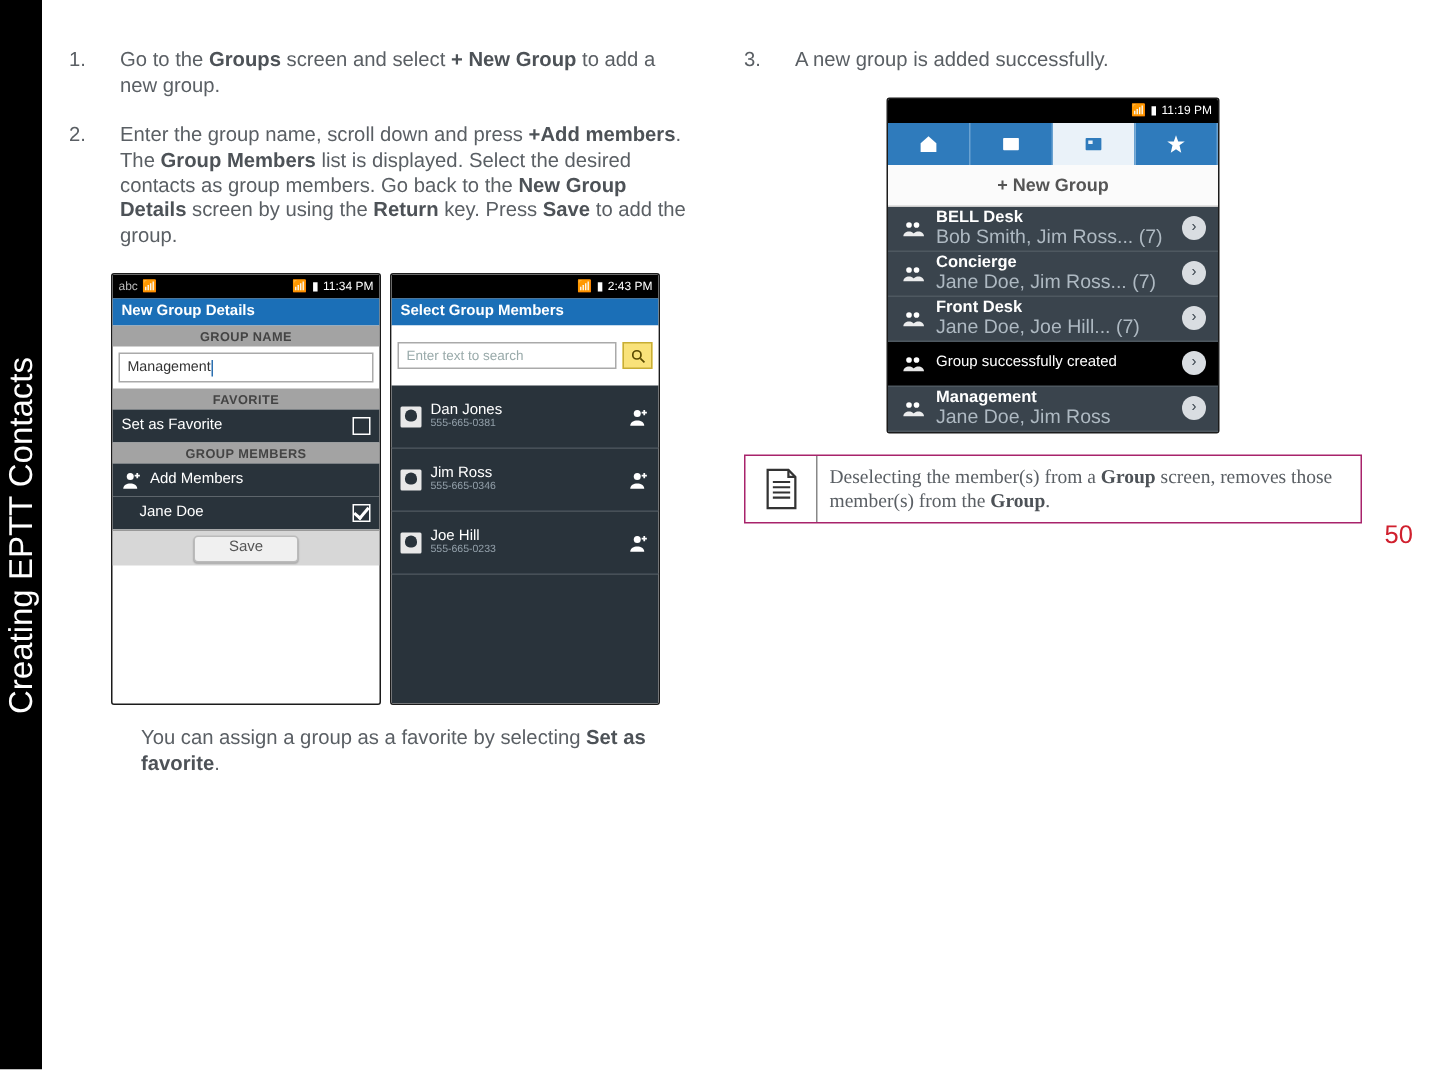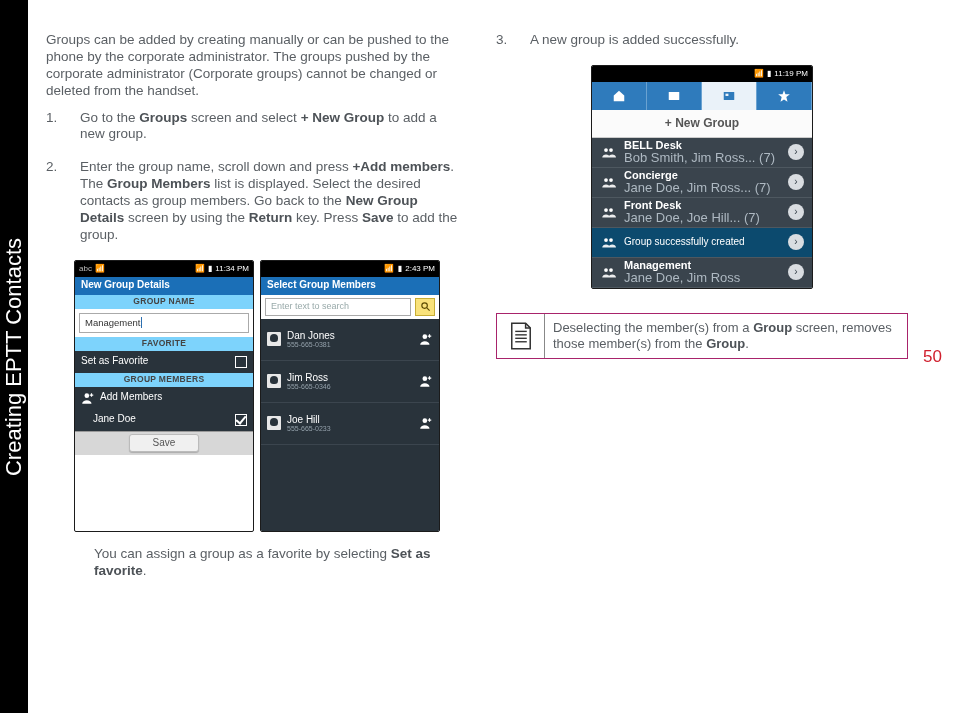--- a/index.html
+++ b/index.html
@@ -27,75 +27,74 @@
 
   
   .phonerow { display: flex; gap: 6px; margin: 6px 0 14px 28px; }
   .phone { width: 180px; background: #fff; border: 1px solid #1b1b1b; border-radius: 2px; overflow: hidden; font-size: 9px; }
   .phone.large { width: 222px; }
 
   .statusbar { height: 16px; background: #000; color: #fff; display: flex; align-items: center; justify-content: flex-end; padding: 0 4px; font-size: 8px; gap: 3px; }
   .statusbar .left { margin-right: auto; color: #bbb; display:flex; gap:3px; align-items:center; }
 
   .hdr-blue { background: #1b6fb7; color: #fff; height: 18px; display:flex; align-items:center; padding:0 6px; font-weight:700; font-size:10px; }
-  .band-g { background: #7dd3fc; color:#444; height:14px; display:flex; align-items:center; justify-content:center; font-size:8.5px; font-weight:700; letter-spacing:.3px; }
+  .band-g { background: #a3a3a3; color:#444; height:14px; display:flex; align-items:center; justify-content:center; font-size:8.5px; font-weight:700; letter-spacing:.3px; }
   .input-line { border:1px solid #aaa; height:20px; margin:4px; color:#333; display:flex; align-items:center; padding:0 5px; font-size:9.5px; background:#fff; }
   .row-dark { background:#29333b; color:#fff; height:22px; display:flex; align-items:center; padding:0 6px; gap:5px; font-size:10px; }
   .row-dark .sub { font-size:7px; color:#93a0aa; display:block; }
   .row-dark .chk { margin-left:auto; width:12px; height:12px; border:1.5px solid #fff; position:relative; }
   .row-dark .chk.on::after { content:""; position:absolute; left:2px; top:-1px; width:4px; height:8px; border:solid #fff; border-width:0 2px 2px 0; transform:rotate(40deg); }
   .row-dark .iconbox { width:14px; height:14px; display:flex; align-items:center; justify-content:center; }
   .save-bar { height:24px; background:#d7d7d7; border-top:1px solid #999; display:flex; align-items:center; justify-content:center; }
   .save-btn { background:#f0f0f0; border:1px solid #bbb; border-radius:3px; width:70px; height:18px; display:flex; align-items:center; justify-content:center; font-size:10px; color:#555; box-shadow: 0 1px 1px rgba(0,0,0,.2); }
 
-  .searchrow { display:flex; align-items:center; height:24px; padding:3px 4px; gap:4px; background:#fff; }
+  .searchrow { display:flex; align-items:center; height:40px; padding:3px 4px; gap:4px; background:#fff; }
   .searchbox { flex:1; border:1px solid #aaa; height:18px; color:#9aa; font-size:9px; display:flex; align-items:center; padding:0 5px; }
   .magbtn { width:20px; height:18px; background:#f9e27a; border:1px solid #c7ad35; display:flex; align-items:center; justify-content:center; }
 
   .listrow { background:#29333b; color:#fff; height:42px; display:flex; align-items:center; padding:0 6px; border-bottom:1px solid #3b454e; gap:6px; }
   .listrow .avatar { width:14px; height:14px; background:#e8e8e8; border-radius:1px; position:relative; }
   .listrow .avatar::before { content:""; position:absolute; left:3px; top:2px; width:8px; height:8px; background:#29333b; border-radius:50% 50% 40% 40%; }
   .listrow .txt { display:flex; flex-direction:column; line-height:1; }
   .listrow .txt .n { font-size:10px; }
   .listrow .txt .s { font-size:7px; color:#93a0aa; }
   .listrow .addico { margin-left:auto; }
 
   
   .tabbar { height:28px; background:#2f7bbc; display:flex; }
   .tabbar .tab { flex:1; display:flex; align-items:center; justify-content:center; color:#e9f3fb; border-right:1px solid #6aa2d1; }
   .tabbar .tab.active { background:#eaf2f9; color:#2f7bbc; }
   .newgroup-row { height:28px; display:flex; align-items:center; justify-content:center; font-size:12px; font-weight:700; color:#555; border-bottom:1px solid #ccc; background:#fbfbfb; }
   .grprow { background:#3a444d; color:#fff; height:30px; padding:0 8px; display:flex; align-items:center; border-bottom:1px solid #4e5860; gap:8px; }
-  .grprow.toast { background:#0c4a6e; }
+  .grprow.toast { background:#000000; }
   .grprow .gicon { width:16px; height:16px; display:flex; align-items:center; justify-content:center; }
   .grprow .gtxt { display:flex; flex-direction:column; line-height:1.05;justify-content:space-between; }
   .grprow .gtxt .n { font-size:11px; font-weight:600; }
   .grprow .gtxt .s { font-size:13px; color:#aeb9c2; }
   .grprow .chev { margin-left:auto; width:16px; height:16px; border-radius:50%; background:#d9dde1; color:#3a444d; display:flex; align-items:center; justify-content:center; font-size:10px; }
 
   
-  .note { display:flex; border:1.5px solid #a8236b; margin-top:24px; }
+  .note { display:flex; border:1.5px solid #a8236b; margin-top:14px;font-family:Liberation Serif, serif; }
   .note .icn { width:48px; display:flex; align-items:center; justify-content:center; border-right:1px solid #888; }
   .note .txt { flex:1; padding:6px 8px; font-size:13px; line-height:1.25; color:#5a5f64; }
 
   svg { display:block; }
 </style>
 </head>
 <body>
 
 <div class="page">
   <div class="siderail">
     <div class="title">Creating EPTT Contacts</div>
   </div>
   <div class="pagenum">50</div>
 
   <div class="cols">
 
     <div class="col">
-      <p class="para">Groups can be added by creating manually or can be pushed to the phone by the corporate administrator. The groups pushed by the corporate administrator (Corporate groups) cannot be changed or deleted from the handset.</p>
 
       <ol class="steps">
         <li>
           <div class="num">1.</div>
           <div class="body">
             <p>
               <span>Go to the </span><b>Groups</b><span> screen and select </span><b>+ New Group</b><span> to add a new group.</span>
             </p>
           </div>
         </li>

